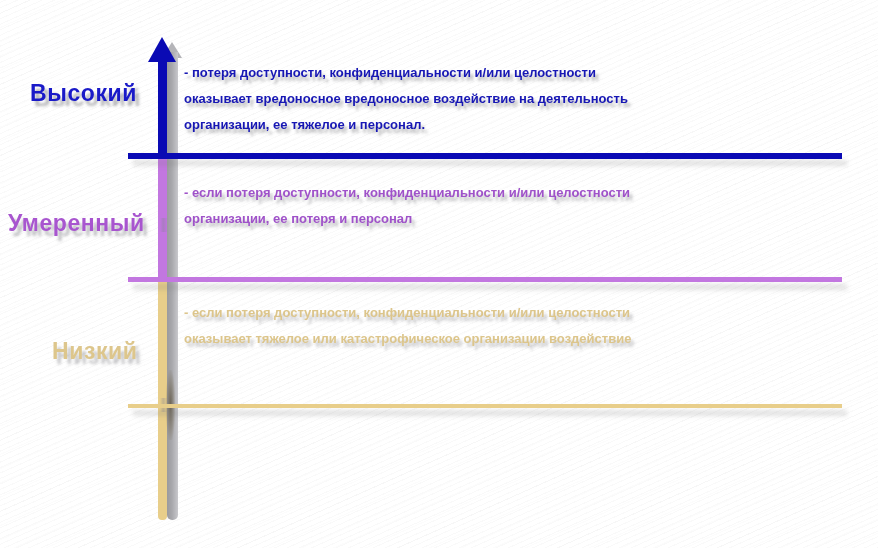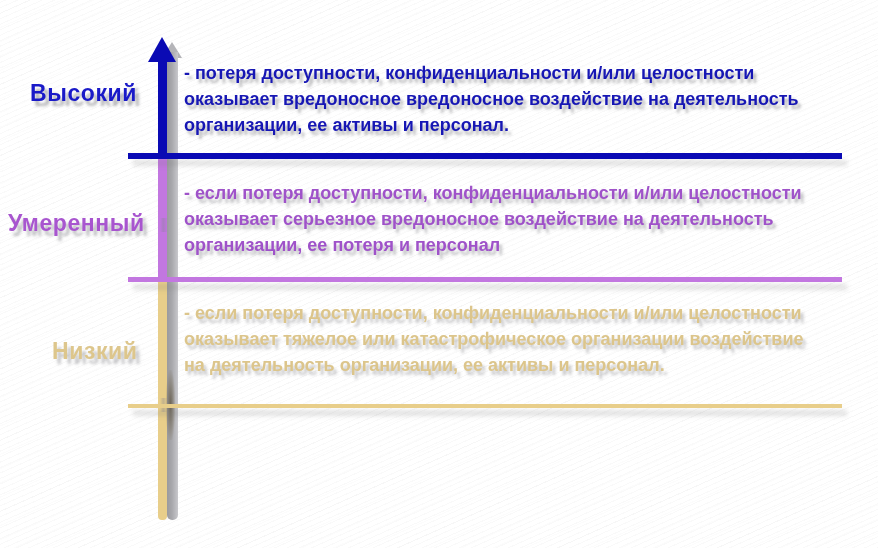--- a/index.html
+++ b/index.html
@@ -131,21 +131,21 @@
     color: #ddc68c;
     text-shadow: 4px 5px 3px rgba(135,135,140,0.45);
   }
 
   
   .desc {
     position: absolute;
     left: 184px;
     width: 684px;
     font-weight: bold;
-    font-size: 18px;
+    font-size: 13px;
     line-height: 26px;
   }
   .desc-high {
     top: 60px;
     color: #1717b4;
     text-shadow: 3px 4px 3px rgba(125,125,130,0.55);
   }
   .desc-mod {
     top: 180px;
     color: #9f52c9;
@@ -183,28 +183,26 @@
   <div class="divider-shadow div-low-s"></div>
   <div class="divider div-low"></div>
 
   <div class="level-label lbl-high">Высокий</div>
   <div class="level-label lbl-low">Низкий</div>
   <div class="level-label lbl-mod">Умеренный</div>
 
   <div class="desc desc-high">
     <div>- потеря доступности, конфиденциальности и/или целостности</div>
     <div>оказывает вредоносное вредоносное воздействие на деятельность</div>
-    <div>организации, ее активы и персонал.</div>
+    <div>организации, ее тяжелое и персонал.</div>
   </div>
 
   <div class="desc desc-mod">
     <div>- если потеря доступности, конфиденциальности и/или целостности</div>
-    <div>оказывает серьезное вредоносное воздействие на деятельность</div>
     <div>организации, ее потеря и персонал</div>
   </div>
 
   <div class="desc desc-low">
     <div>- если потеря доступности, конфиденциальности и/или целостности</div>
     <div>оказывает тяжелое или катастрофическое организации воздействие</div>
-    <div>на деятельность организации, ее активы и персонал.</div>
   </div>
 
 </div>
 
 </body></html>

